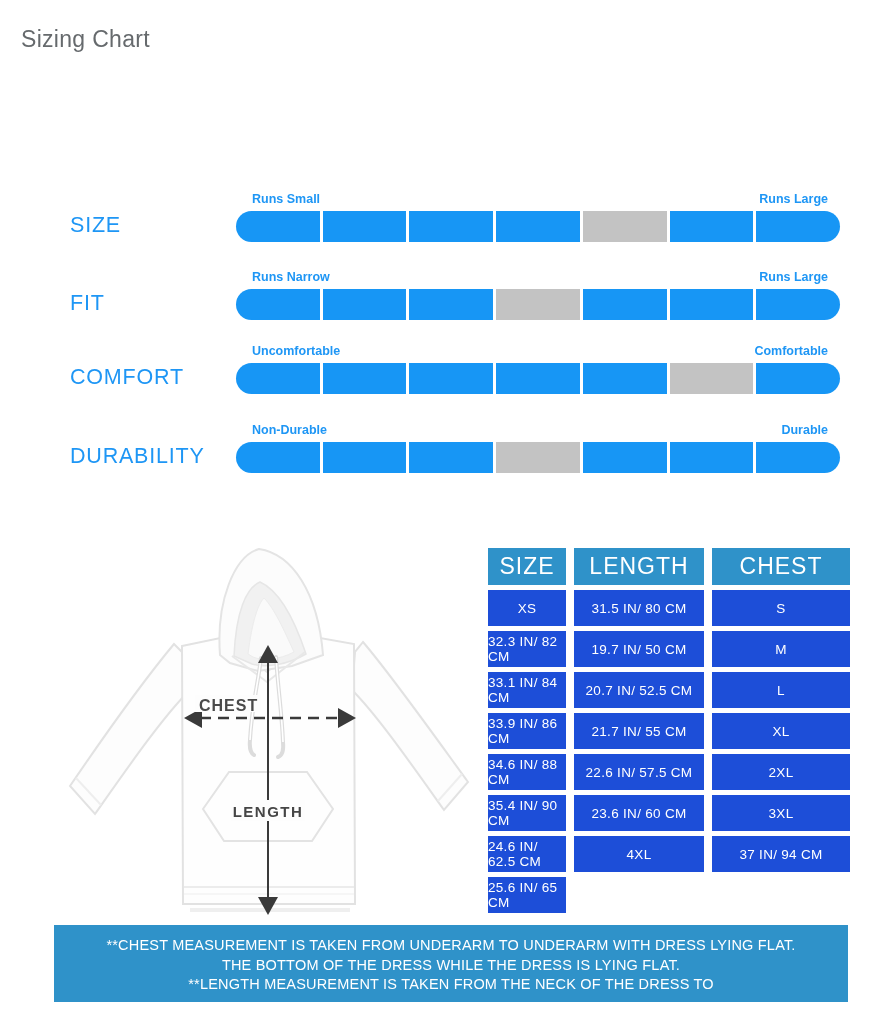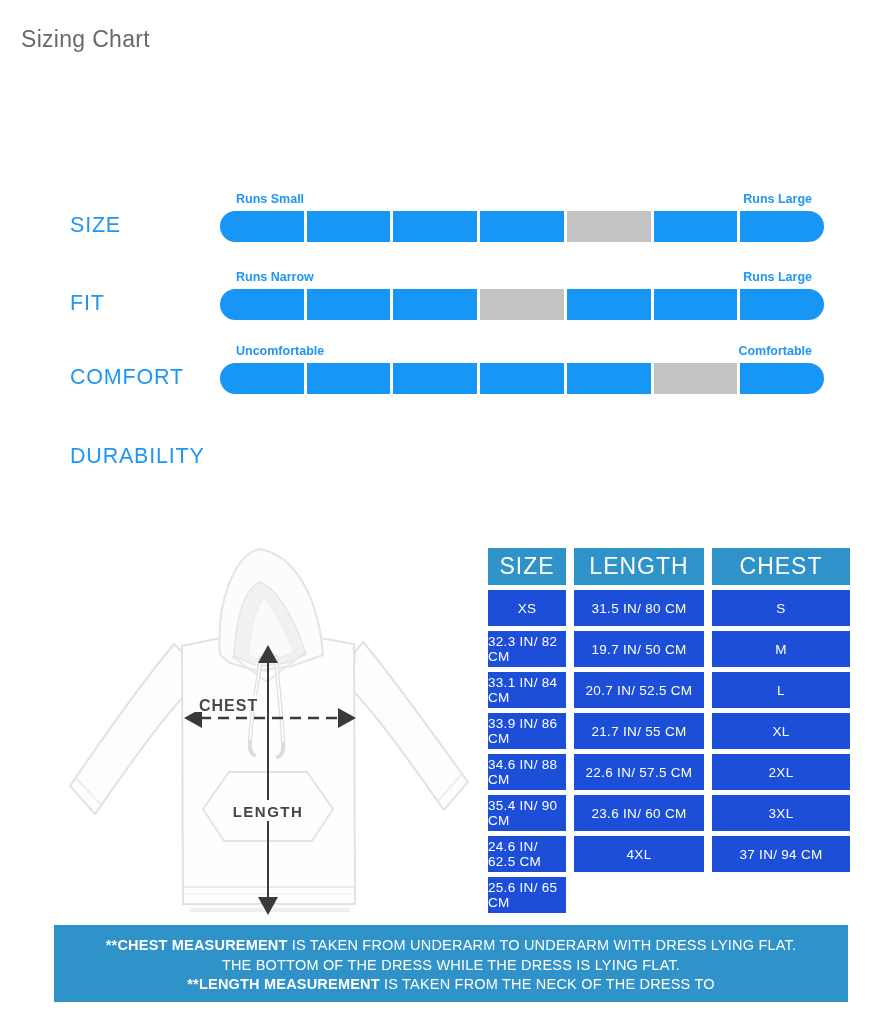--- a/index.html
+++ b/index.html
@@ -10,39 +10,39 @@
   
   .page-title { position:absolute; left:21px; top:26px; font-size:23px; color:#666a6d; font-weight:400; letter-spacing:.3px; }
 
   
   .rating-row { position:absolute; left:0; width:887px; height:52px; }
   .rating-row.r0 { top:192px; }
   .rating-row.r1 { top:270px; }
   .rating-row.r2 { top:344px; }
   .rating-row.r3 { top:423px; }
   .rating-label { position:absolute; left:70px; top:21px; font-size:21.5px; color:#1e96f5; letter-spacing:.8px; }
-  .bar-area { position:absolute; left:220px; width:604px; top:0; }
+  .bar-area { position:absolute; left:236px; width:604px; top:0; }
   .bar-ends { display:flex; justify-content:space-between; padding:0 12px 0 16px; margin-bottom:5px; font-size:12.5px; font-weight:700; color:#1e96f5; height:14px; }
   .bar { display:flex; gap:3px; height:31px; }
   .seg { flex:1; background:#1796f5; }
   .seg:first-child { border-radius:16px 0 0 16px; }
   .seg:last-child { border-radius:0 16px 16px 0; }
   .seg.gray { background:#c3c3c3; }
 
   
   .hoodie-wrap { position:absolute; left:62px; top:542px; width:415px; height:385px; }
 
   
   .size-table { position:absolute; left:488px; top:548px; width:362px; display:grid; grid-template-columns:78px 130px 138px; column-gap:8px; row-gap:5px; }
   .thead { background:#2f92c9; color:#fff; height:37px; display:flex; align-items:center; justify-content:center; font-size:23px; letter-spacing:1px; }
   .tcell { background:#1d4ed8; color:#fff; height:36px; display:flex; align-items:center; justify-content:center; font-size:13.5px; letter-spacing:.3px; }
 
   
   .note { position:absolute; left:54px; top:925px; width:794px; height:77px; background:#2f92c9; color:#fff; text-align:center; padding-top:11px; font-size:14.5px; line-height:19.5px; letter-spacing:.2px; }
-  .note b { font-weight:700; }
+  .note b { font-weight:400; }
 </style>
 </head>
 <body>
 
 <div class="page">
 
   <h1 class="page-title">Sizing Chart</h1>
 
   <div class="rating-row r0">
     <div class="rating-label">SIZE</div>
@@ -96,20 +96,35 @@
           <span class="seg"></span>
           <span class="seg"></span>
           <span class="seg gray"></span>
           <span class="seg"></span>
       </div>
     </div>
   </div>
 
   <div class="rating-row r3">
     <div class="rating-label">DURABILITY</div>
+    <div class="bar-area">
+      <div class="bar-ends">
+        <span>Non-Durable</span>
+        <span>Durable</span>
+      </div>
+      <div class="bar">
+        <span class="seg"></span>
+          <span class="seg"></span>
+          <span class="seg"></span>
+          <span class="seg gray"></span>
+          <span class="seg"></span>
+          <span class="seg"></span>
+          <span class="seg"></span>
+      </div>
+    </div>
   </div>
 
   <div class="hoodie-wrap">
     <svg width="415" height="385" viewBox="0 0 415 385" xmlns="http://www.w3.org/2000/svg">
 
       <path d="M 112,102 C 82,138 38,200 8,244 L 33,272 C 64,228 100,176 126,150 L 122,112 Z" fill="#fdfdfd" stroke="#e2e2e2" stroke-width="2"></path>
       <path d="M 301,100 C 330,134 374,196 406,240 L 382,268 C 352,226 316,174 290,148 L 293,110 Z" fill="#fdfdfd" stroke="#e2e2e2" stroke-width="2"></path>
       <line x1="14" y1="236" x2="39" y2="263" stroke="#eeeeee" stroke-width="2"></line>
       <line x1="400" y1="232" x2="376" y2="259" stroke="#eeeeee" stroke-width="2"></line>
 

